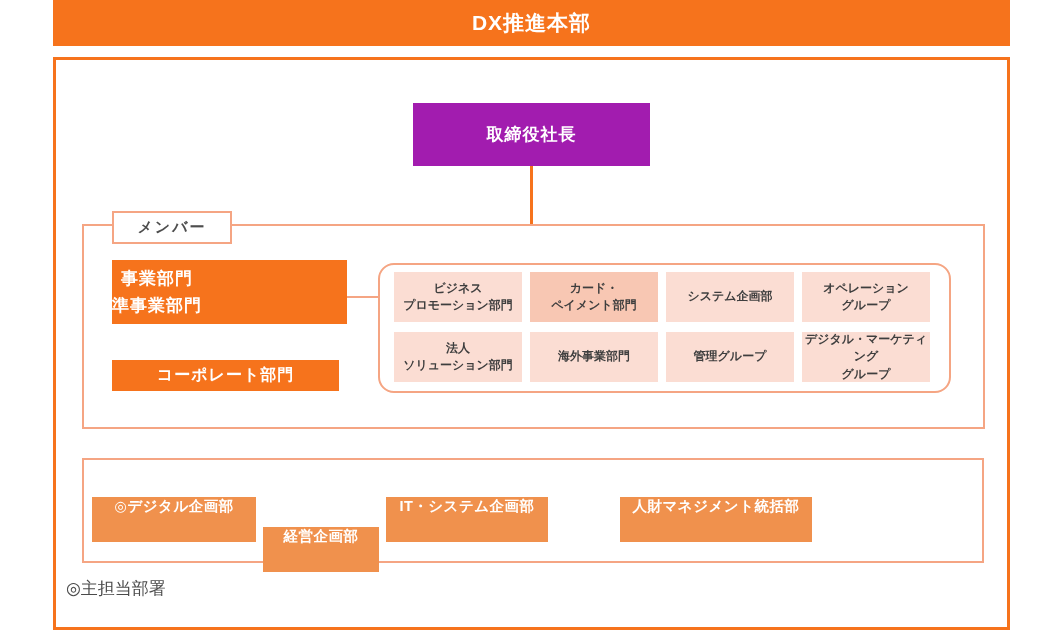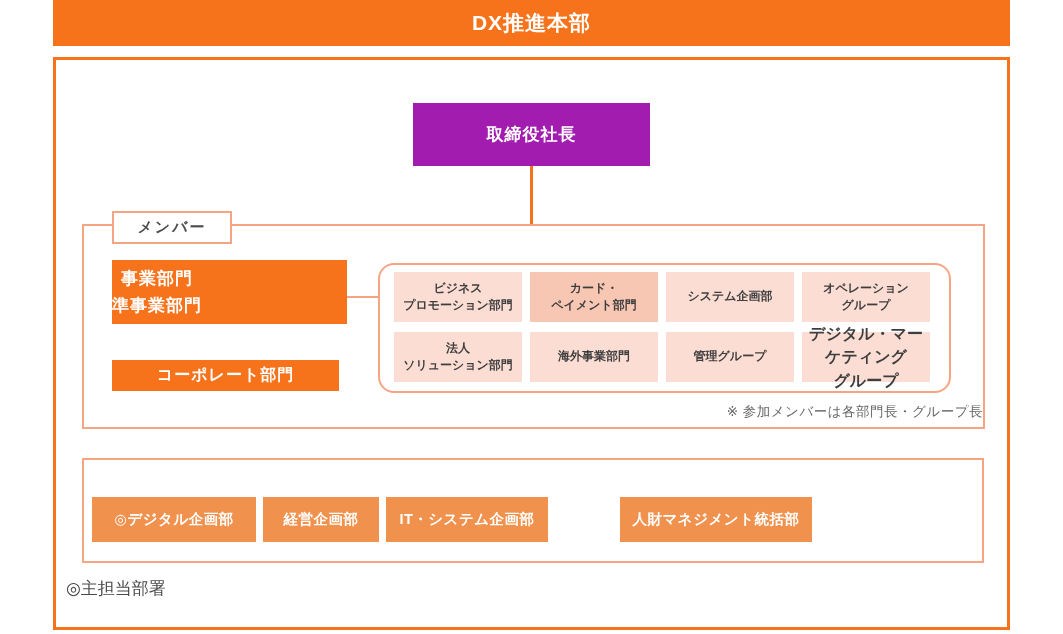--- a/index.html
+++ b/index.html
@@ -40,33 +40,33 @@
   .h-connector{position:absolute;left:347px;top:296px;width:31px;height:2px;background:#F5A583;}
 
   .dept-container{position:absolute;left:378px;top:263px;width:573px;height:130px;
                   border:2px solid #F5A583;border-radius:16px;box-sizing:border-box;background:#ffffff;}
   .dept-grid{position:absolute;left:394px;top:272px;width:541px;display:flex;flex-wrap:wrap;
              column-gap:8px;row-gap:10px;}
   .dept-box{width:128px;height:50px;background:#FBDDD3;display:flex;align-items:center;justify-content:center;
             text-align:center;}
   .dept-box span{color:#3E3E3E;font-size:12px;font-weight:600;white-space:pre-line;line-height:1.45;}
   .dept-box.highlight{background:#F8C7B3;}
-  .dept-box.small span{font-size:16px;}
+  .dept-box.small span{font-size:12px;}
 
   .member-note{position:absolute;left:383px;top:403px;width:600px;text-align:right;
                color:#666666;font-size:13.5px;letter-spacing:0.5px;}
 
   
   .sec-section{position:absolute;left:82px;top:458px;width:902px;height:105px;
                border:2px solid #F5A583;box-sizing:border-box;background:#ffffff;}
   .sec-box{position:absolute;top:497px;height:45px;background:#F0914D;
-           display:flex;align-items:center;justify-content:center;}
+           display:flex;justify-content:center;}
   .sec-box span{color:#ffffff;font-size:14.5px;font-weight:bold;letter-spacing:0.5px;}
   .sec-box-1{left:92px;width:164px;}
-  .sec-box-2{left:263px;width:116px;}
+  .sec-box-2{left:263px;width:116px;margin-top:30px;}
   .sec-box-3{left:386px;width:162px;}
   .sec-box-4{left:579px;width:192px;margin-left:41px;}
   .sec-box-5{left:778px;width:192px;}
 
   .footnote{position:absolute;left:66px;top:577px;color:#4A4A4A;font-size:17px;}
 </style>
 </head>
 <body>
 
 <div class="canvas">
@@ -122,21 +122,20 @@
     </div>
     <div class="dept-box">
       <span>管理グループ</span>
     </div>
     <div class="dept-box small">
       <span>デジタル・マーケティング
 グループ</span>
     </div>
   </div>
 
-  <div class="member-note">※ 参加メンバーは各部門長・グループ長</div>
 
   <div class="sec-section"></div>
 
   <div class="sec-box sec-box-1">
     <span>◎デジタル企画部</span>
   </div>
   <div class="sec-box sec-box-2">
     <span>経営企画部</span>
   </div>
   <div class="sec-box sec-box-3">

